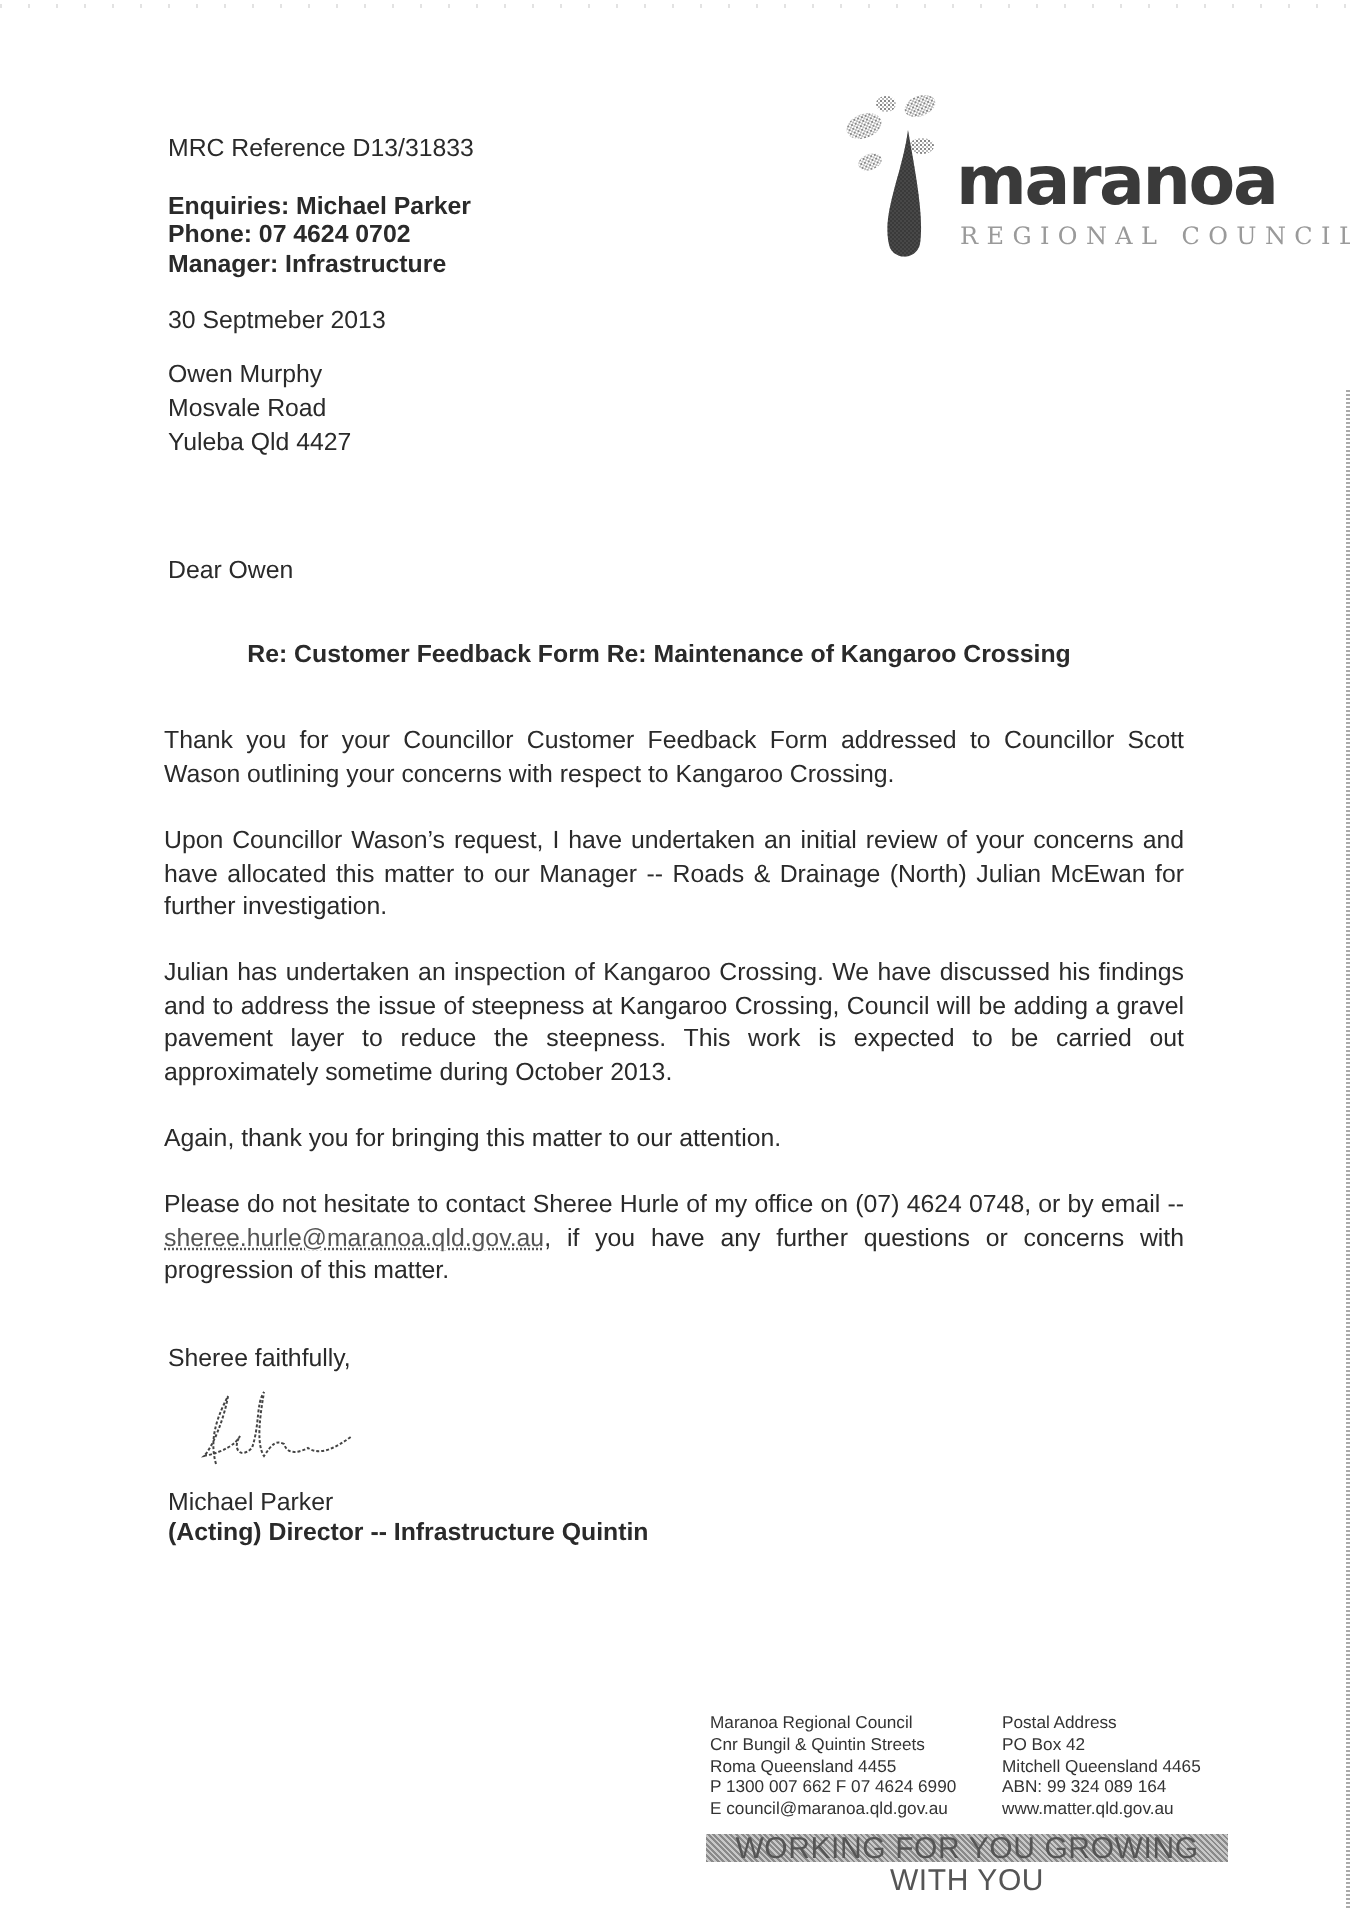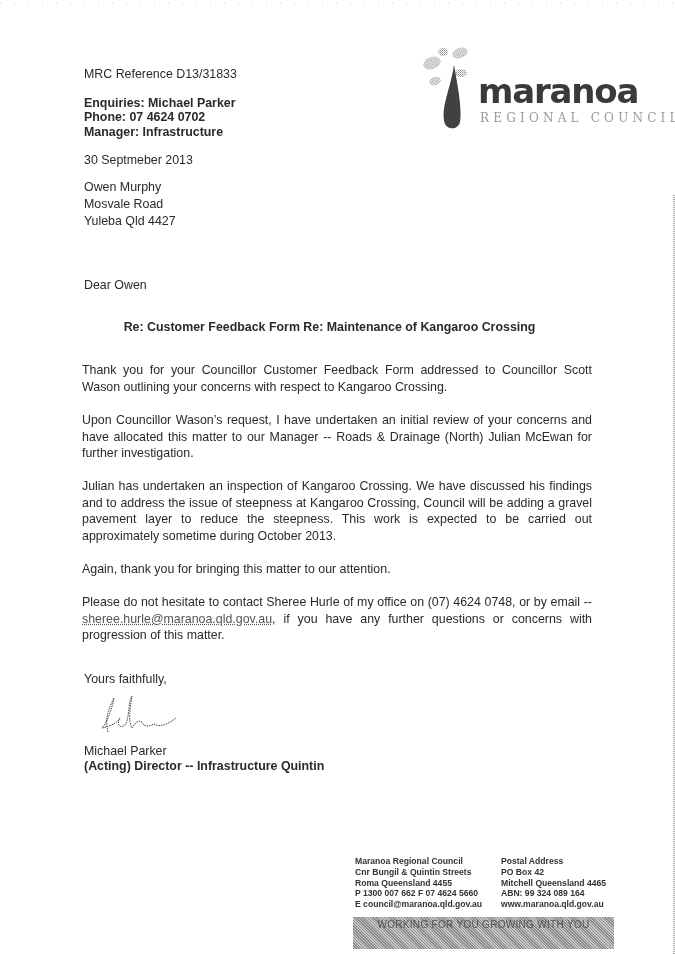--- a/index.html
+++ b/index.html
@@ -36,26 +36,26 @@
   .logo-word {
     position: absolute; left: 60px; top: 36px;
     font-family: "DejaVu Sans", sans-serif; font-weight: bold; font-size: 34px;
     color: #3a3a3a; letter-spacing: -1.2px; line-height: 34px;
   }
   .logo-sub {
     position: absolute; left: 62px; top: 73px;
     font-family: "DejaVu Serif", serif; font-size: 12px; color: #9a9a9a;
     letter-spacing: 4.2px; white-space: nowrap;
   }
-  .footer-col { position: absolute; font-size: 8.6px; line-height: 10.8px; color: #333; white-space: nowrap; font-weight: bold; }
+  .footer-col { position: absolute; font-size: 8.6px; line-height: 10.8px; color: #333; white-space: nowrap; }
   .slogan {
-    position: absolute; left: 353px; top: 917px; width: 261px; height: 32px;
+    position: absolute; left: 353px; top: 917px; width: 261px; height: 14px;
     background:
       repeating-linear-gradient(45deg, #8a8a8a 0 1px, #c8c8c8 1px 2px);
-    color: #555; font-size: 10px; letter-spacing: .3px; text-align: center; line-height: 16px;
+    color: #555; font-size: 15px; letter-spacing: .3px; text-align: center; line-height: 16px;
   }
   .signature { position: absolute; left: 98px; top: 688px; width: 80px; height: 48px; }
 </style>
 </head>
 <body>
 
 <div class="scan-top"></div>
 <div class="scan-right"></div>
 
 <div class="line" style="top:67px;">MRC Reference D13/31833</div>
@@ -105,34 +105,34 @@
 <div class="para" style="top:478px;">
     <p>Julian has undertaken an inspection of Kangaroo Crossing. We have discussed his findings and to address the issue of steepness at Kangaroo Crossing, Council will be adding a gravel pavement layer to reduce the steepness. This work is expected to be carried out approximately sometime during October 2013.</p>
   </div>
 <div class="para" style="top:561px;">
     <p>Again, thank you for bringing this matter to our attention.</p>
   </div>
 <div class="para" style="top:594px;">
   <p><span>Please do not hesitate to contact Sheree Hurle of my office on (07) 4624 0748, or by email -- </span><span class="email-link">sheree.hurle@maranoa.qld.gov.au</span><span>, if you have any further questions or concerns with progression of this matter.</span></p>
 </div>
 
-<div class="line" style="top:672px;">Yours faithfully,</div>
+<div class="line" style="top:672px;">Sheree faithfully,</div>
 <svg class="signature" viewBox="0 0 80 48">
   <path d="M10 44 C 6 30, 12 18, 16 10 M16 10 C 14 22, 8 36, 4 40 C 14 38, 20 34, 22 30 C 18 36, 22 42, 28 36 C 32 24, 30 14, 34 8 C 32 20, 30 34, 34 40 C 38 34, 40 32, 44 34 C 46 40, 52 38, 56 36 C 62 40, 70 36, 78 30" fill="none" stroke="#444" stroke-width="1" stroke-dasharray="1.5 1"></path>
 </svg>
 <div class="line" style="top:744px;">Michael Parker</div>
 <div class="line bold" style="top:759px;">(Acting) Director -- Infrastructure Quintin</div>
 
 <div class="footer-col" style="left:355px; top:856px;">
   <div>Maranoa Regional Council</div>
   <div>Cnr Bungil &amp; Quintin Streets</div>
   <div>Roma Queensland 4455</div>
-  <div>P 1300 007 662  F 07 4624 5660</div>
+  <div>P 1300 007 662  F 07 4624 6990</div>
   <div>E  council@maranoa.qld.gov.au</div>
 </div>
 <div class="footer-col" style="left:501px; top:856px;">
   <div>Postal Address</div>
   <div>PO Box 42</div>
   <div>Mitchell Queensland 4465</div>
   <div>ABN: 99 324 089 164</div>
-  <div>www.maranoa.qld.gov.au</div>
+  <div>www.matter.qld.gov.au</div>
 </div>
 <div class="slogan">WORKING FOR YOU  GROWING WITH YOU</div>
 
 </body></html>

